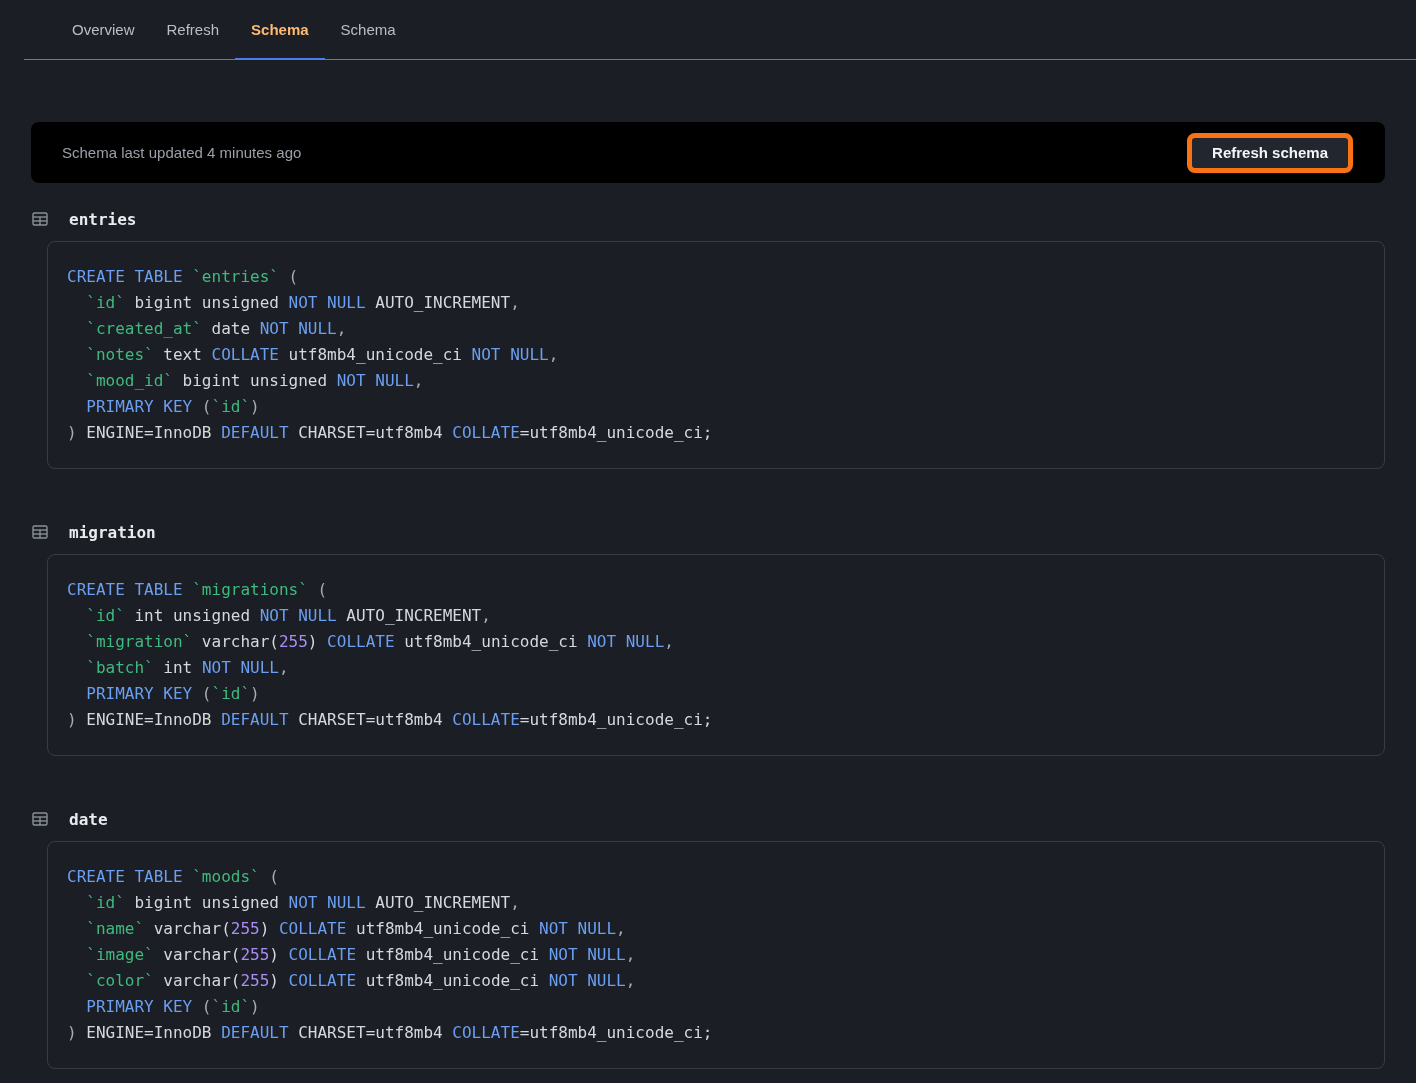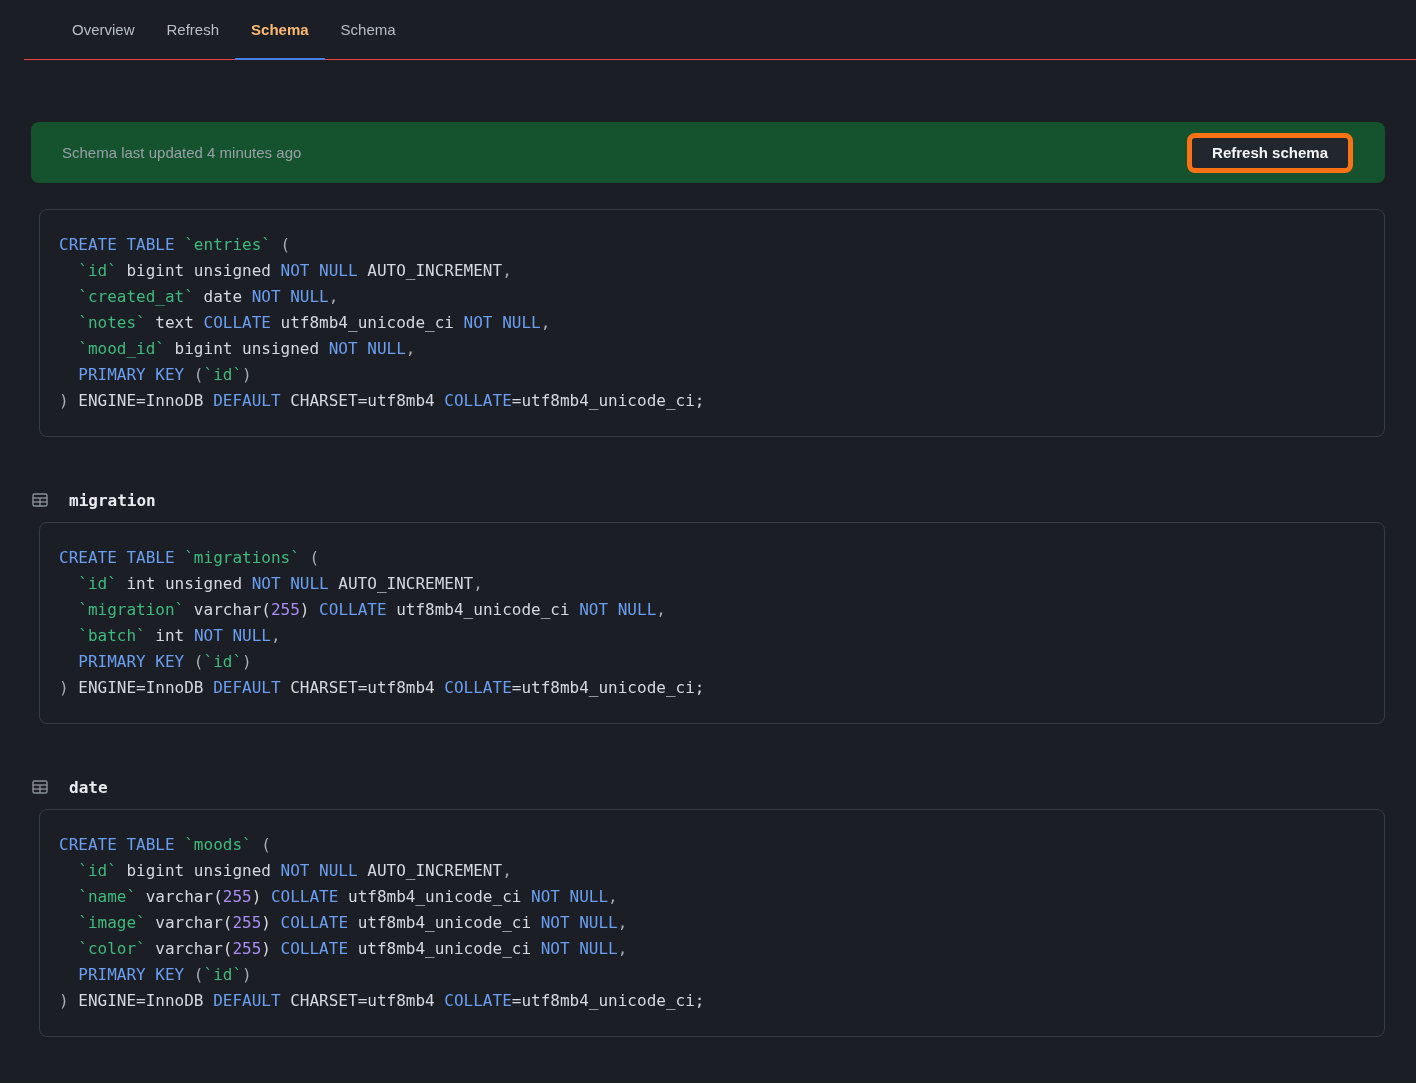--- a/index.html
+++ b/index.html
@@ -22,21 +22,21 @@
     font-size:15px;color:#b9bfc7;cursor:pointer;
     border-bottom:2px solid transparent;margin-bottom:-1px;
   }
   .tab.active{
     color:#fdba74;font-weight:700;
     border-bottom-color:var(--accent);
   }
   
   .status-bar{
     margin:62px 31px 0 31px;height:61px;border-radius:8px;
-    background:#14532d;
+    background:#000000;
     display:flex;align-items:center;justify-content:space-between;
     padding:0 32px 0 31px;
   }
   .status-text{font-size:15px;color:#9aa0a9;}
   .refresh-btn{
     height:40px;padding:0 20px;border-radius:8px;
     background:#22262e;border:5px solid #f97316;
     color:#f3f5f7;font-size:15px;font-weight:700;
     font-family:"Liberation Sans",sans-serif;cursor:pointer;
   }
@@ -44,21 +44,21 @@
   #tables-root{margin:0 31px;}
   .table-section{margin-top:53px;}
   .table-section:first-child{margin-top:26px;}
   .table-header{display:flex;align-items:center;gap:20px;height:20px;}
   .tbl-icon{display:flex;align-items:center;}
   .tbl-name{
     font-family:"DejaVu Sans Mono",monospace;
     font-weight:700;font-size:16px;color:#e9ebee;
   }
   .code{
-    margin:12px 0 0 8px;border:1px solid #363c44;border-radius:8px;
+    margin:12px 0 0 16px;border:1px solid #363c44;border-radius:8px;
     padding:22px 20px 22px 19px;
     font-family:"DejaVu Sans Mono",monospace;
     font-size:16px;line-height:26px;
     white-space:pre;overflow:hidden;
   }
   .code .line{height:26px;}
   .kw{color:var(--kw);}
   .nm{color:var(--nm);}
   .num{color:var(--num);}
   .tx{color:var(--tx);text-align:right;}
@@ -74,20 +74,31 @@
   <div class="tab">Schema</div>
 </nav>
 
 <div class="status-bar">
   <span class="status-text">Schema last updated 4 minutes ago</span>
   <button class="refresh-btn">Refresh schema</button>
 </div>
 
 <main id="tables-root">
     <section class="table-section">
+      <div class="table-header">
+        <span class="tbl-icon">
+          <svg width="18" height="18" viewBox="0 0 18 18" fill="none" stroke="#8a9099" stroke-width="1.4">
+            <rect x="2" y="3" width="14" height="12" rx="1.5"></rect>
+            <line x1="2" y1="7" x2="16" y2="7"></line>
+            <line x1="9" y1="7" x2="9" y2="15"></line>
+            <line x1="2" y1="11" x2="16" y2="11"></line>
+          </svg>
+        </span>
+        <span class="tbl-name">entries</span>
+      </div>
       <pre class="code"><div class="line"><span class="kw">CREATE TABLE</span><span class="tx"> </span><span class="nm">`entries`</span><span class="pu"> (</span></div><div class="line"><span class="tx">  </span><span class="nm">`id`</span><span class="tx"> bigint unsigned </span><span class="kw">NOT NULL</span><span class="tx"> AUTO_INCREMENT</span><span class="pu">,</span></div><div class="line"><span class="tx">  </span><span class="nm">`created_at`</span><span class="tx"> date </span><span class="kw">NOT NULL</span><span class="pu">,</span></div><div class="line"><span class="tx">  </span><span class="nm">`notes`</span><span class="tx"> text </span><span class="kw">COLLATE</span><span class="tx"> utf8mb4_unicode_ci </span><span class="kw">NOT NULL</span><span class="pu">,</span></div><div class="line"><span class="tx">  </span><span class="nm">`mood_id`</span><span class="tx"> bigint unsigned </span><span class="kw">NOT NULL</span><span class="pu">,</span></div><div class="line"><span class="tx">  </span><span class="kw">PRIMARY KEY</span><span class="pu"> (</span><span class="nm">`id`</span><span class="pu">)</span></div><div class="line"><span class="pu">) </span><span class="tx">ENGINE=InnoDB </span><span class="kw">DEFAULT</span><span class="tx"> CHARSET=utf8mb4 </span><span class="kw">COLLATE</span><span class="tx">=utf8mb4_unicode_ci;</span></div></pre>
     </section>
     <section class="table-section">
       <div class="table-header">
         <span class="tbl-icon">
           <svg width="18" height="18" viewBox="0 0 18 18" fill="none" stroke="#8a9099" stroke-width="1.4">
             <rect x="2" y="3" width="14" height="12" rx="1.5"></rect>
             <line x1="2" y1="7" x2="16" y2="7"></line>
             <line x1="9" y1="7" x2="9" y2="15"></line>
             <line x1="2" y1="11" x2="16" y2="11"></line>

